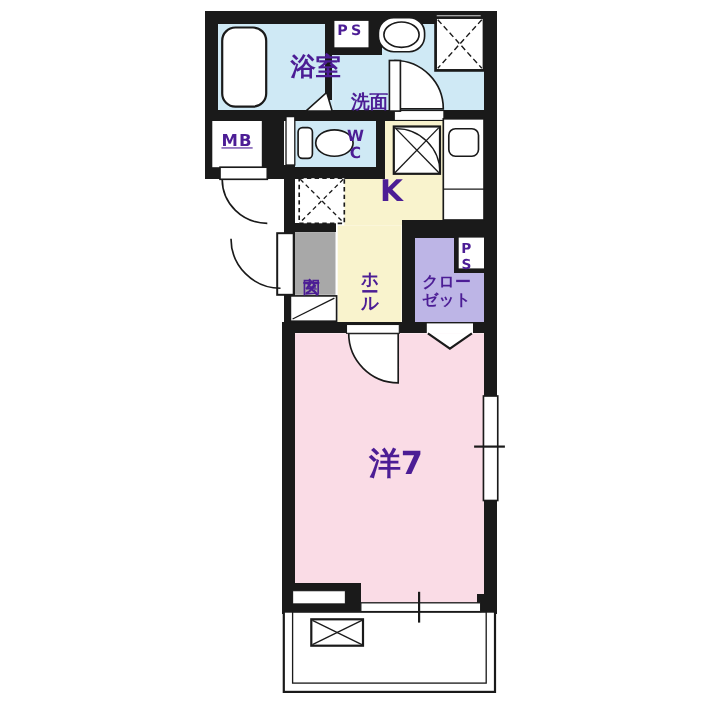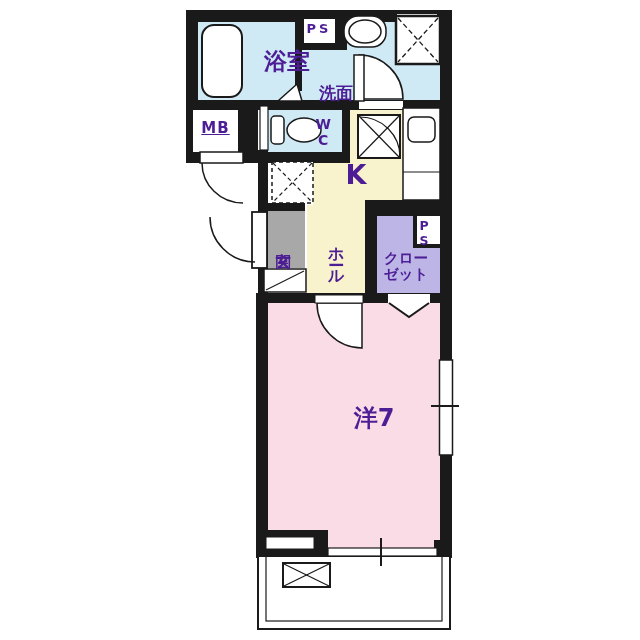--- a/index.html
+++ b/index.html
@@ -115,19 +115,19 @@
   </svg>
 
   <div class="lbl" style="left:262px;top:49px;width:50px;font-size:23px;">浴室</div>
   <div class="lbl" style="left:302px;top:22px;width:34px;font-size:13px;letter-spacing:3px;">PS</div>
   <div class="lbl" style="left:308px;top:62px;width:56px;font-size:17px;margin-top:22px;">洗面</div>
   <div class="lbl vert-up" style="left:315px;top:109px;height:46px;font-size:14px;">WC</div>
   <div class="lbl" style="left:193px;top:120px;width:45px;font-size:15px;letter-spacing:1px;text-decoration:underline;">MB</div>
   <div class="lbl" style="left:334px;top:160px;width:44px;font-size:27px;">K</div>
   <div class="lbl vert" style="left:275px;top:214px;height:56px;font-size:15px;letter-spacing:2px;">玄関</div>
   <div class="lbl vert" style="left:328px;top:226px;height:62px;font-size:16px;letter-spacing:2px;">ホール</div>
-  <div class="lbl two-line" style="left:374px;top:251px;width:64px;font-size:14.5px;">
+  <div class="lbl two-line" style="left:374px;top:251px;width:64px;font-size:14.5px;font-family:Liberation Mono, monospace;">
     <span>クロー</span>
     <span>ゼット</span>
   </div>
   <div class="lbl vert-up" style="left:417px;top:218px;height:28px;font-size:12.5px;">PS</div>
-  <div class="lbl" style="left:332px;top:406px;width:84px;font-size:24px;">洋7</div>
+  <div class="lbl" style="left:318px;top:406px;width:84px;font-size:29px;">洋7</div>
 </div>
 
 </body></html>

